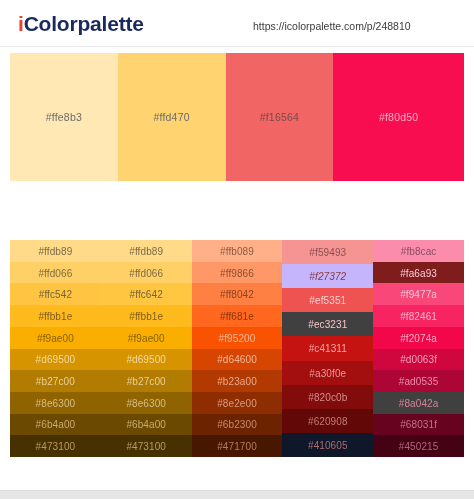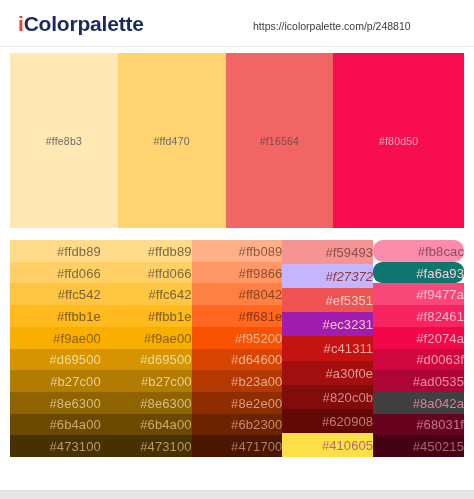--- a/index.html
+++ b/index.html
@@ -51,21 +51,21 @@
     line-height: 13px;
     white-space: nowrap;
   }
 
   
   .main-strip {
     position: absolute;
     left: 10px;
     top: 53px;
     width: 454px;
-    height: 175px;
+    height: 128px;
     display: flex;
   }
   .main-swatch {
     flex: 1 1 0;
     position: relative;
   }
   .main-swatch .hexlabel {
     position: absolute;
     left: 0;
     right: 0;
@@ -94,22 +94,22 @@
   .grid-cell {
     flex: 1 1 0;
     position: relative;
   }
   .grid-cell .hexlabel {
     position: absolute;
     left: 0;
     right: 0;
     top: 50%;
     transform: translateY(-50%);
-    text-align: right;
-    font-size: 13px;
+    text-align: center;
+    font-size: 10px;
     letter-spacing: 0.1px;
     line-height: 9px;
   }
 
   
   .bottom-bar {
     position: absolute;
     left: 0;
     bottom: 0;
     width: 474px;
@@ -244,44 +244,44 @@
     <div class="grid-col">
       <div class="grid-cell" style="background: rgb(245, 148, 147);">
         <div class="hexlabel" style="color: rgb(138, 80, 80);">#f59493</div>
       </div>
       <div class="grid-cell" style="background: #c4b5fd; font-style: italic;">
         <div class="hexlabel" style="color: rgb(138, 60, 60);">#f27372</div>
       </div>
       <div class="grid-cell" style="background: rgb(239, 83, 81);">
         <div class="hexlabel" style="color: rgb(248, 207, 207);">#ef5351</div>
       </div>
-      <div class="grid-cell" style="background: #a21caf;">
+      <div class="grid-cell" style="background: #404040;">
         <div class="hexlabel" style="color: rgb(248, 196, 196);">#ec3231</div>
       </div>
       <div class="grid-cell" style="background: rgb(196, 19, 17);">
         <div class="hexlabel" style="color: rgb(240, 168, 168);">#c41311</div>
       </div>
       <div class="grid-cell" style="background: rgb(163, 15, 14);">
         <div class="hexlabel" style="color: rgb(227, 154, 154);">#a30f0e</div>
       </div>
       <div class="grid-cell" style="background: rgb(130, 12, 11);">
         <div class="hexlabel" style="color: rgb(210, 140, 140);">#820c0b</div>
       </div>
       <div class="grid-cell" style="background: rgb(98, 9, 8);">
         <div class="hexlabel" style="color: rgb(192, 123, 123);">#620908</div>
       </div>
-      <div class="grid-cell" style="background: #fde047;">
+      <div class="grid-cell" style="background: #0f172a;">
         <div class="hexlabel" style="color: rgb(174, 108, 108);">#410605</div>
       </div>
     </div>
     <div class="grid-col">
-      <div class="grid-cell" style="background: rgb(251, 140, 172); border-radius: 10px;">
+      <div class="grid-cell" style="background: rgb(251, 140, 172);">
         <div class="hexlabel" style="color: rgb(138, 77, 99);">#fb8cac</div>
       </div>
-      <div class="grid-cell" style="background: #0f766e; border-radius: 9px;">
+      <div class="grid-cell" style="background: #7f1d1d;">
         <div class="hexlabel" style="color: rgb(249, 203, 219);">#fa6a93</div>
       </div>
       <div class="grid-cell" style="background: rgb(249, 71, 122);">
         <div class="hexlabel" style="color: rgb(251, 195, 212);">#f9477a</div>
       </div>
       <div class="grid-cell" style="background: rgb(248, 36, 97);">
         <div class="hexlabel" style="color: rgb(251, 184, 204);">#f82461</div>
       </div>
       <div class="grid-cell" style="background: rgb(242, 7, 74); padding-left: 24px;">
         <div class="hexlabel" style="color: rgb(251, 175, 196);">#f2074a</div>

